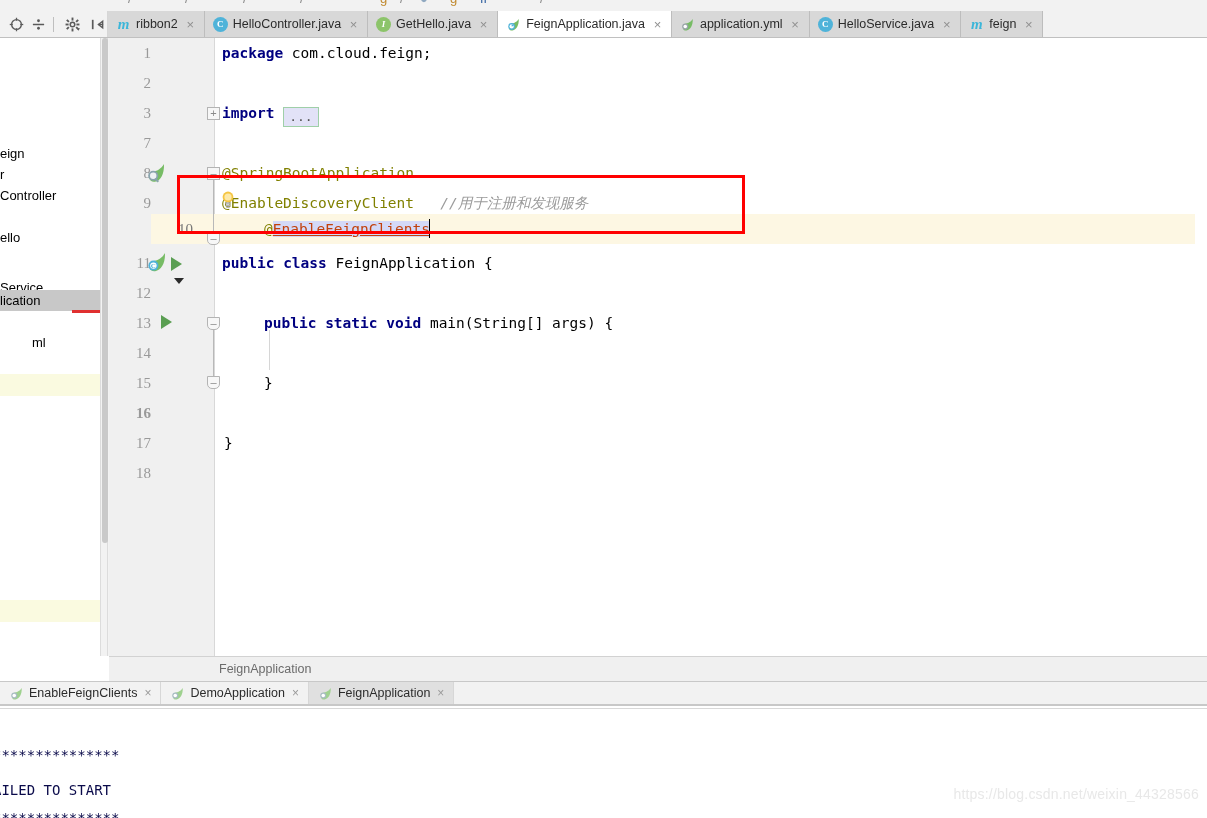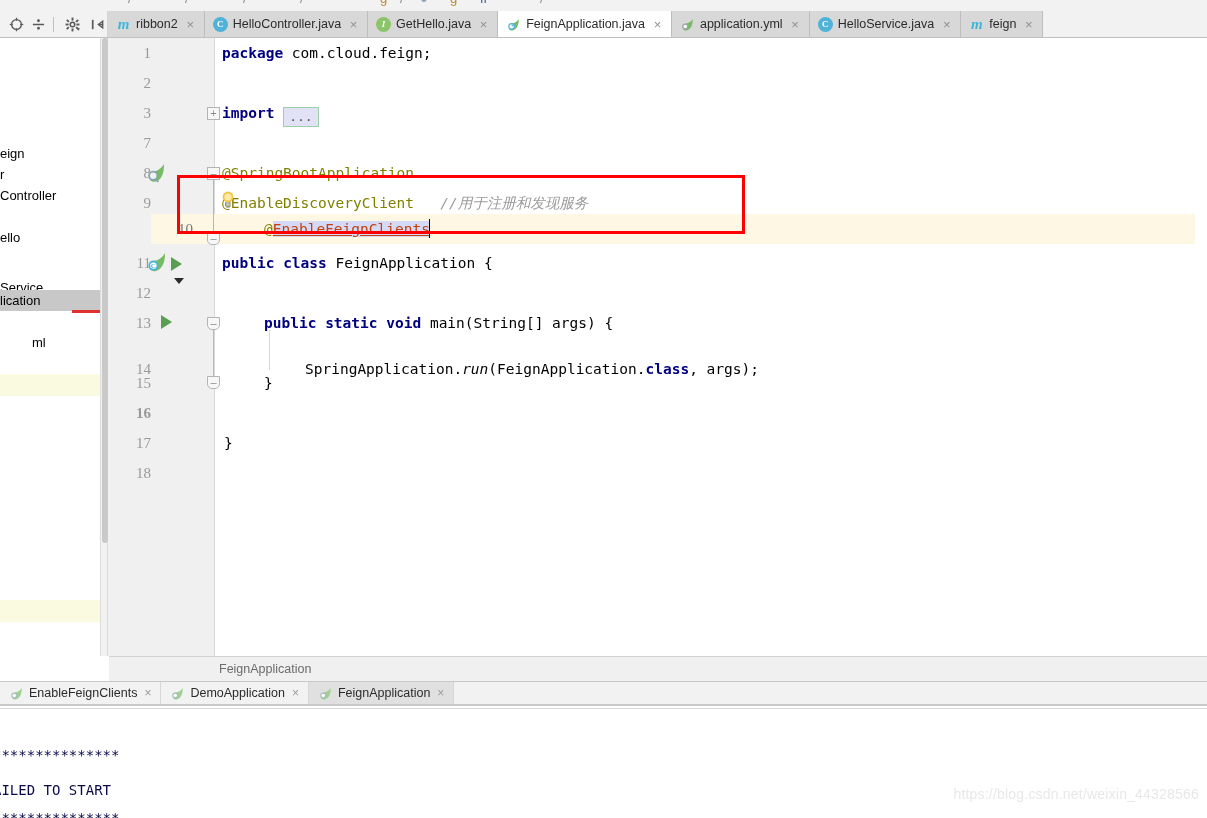--- a/index.html
+++ b/index.html
@@ -414,23 +414,22 @@
 
       <div class="line" style="top:240px;">
         <div class="lnum">12</div>
       </div>
 
       <div class="line" style="top:270px;">
         <div class="lnum">13</div>
         <div class="code" style="left:155px;"><span class="kw">public</span> <span class="kw">static</span> <span class="kw">void</span><span class="plain"> main(String[] args) {</span></div>
       </div>
 
-      <div class="line" style="top:316px;">
+      <div class="line" style="top:300px;">
         <div class="lnum">14</div>
-        <div class="code" style="left:196px;"><span class="plain">SpringApplication.</span><span class="ital">run</span><span class="plain">(FeignApplication.</span><span class="kw">class</span><span class="plain">, args);</span></div>
       </div>
 
       <div class="line" style="top:330px;">
         <div class="lnum">15</div>
         <div class="code" style="left:155px;">}</div>
       </div>
 
       <div class="line" style="top:360px;font-weight:bold;">
         <div class="lnum">16</div>
       </div>

